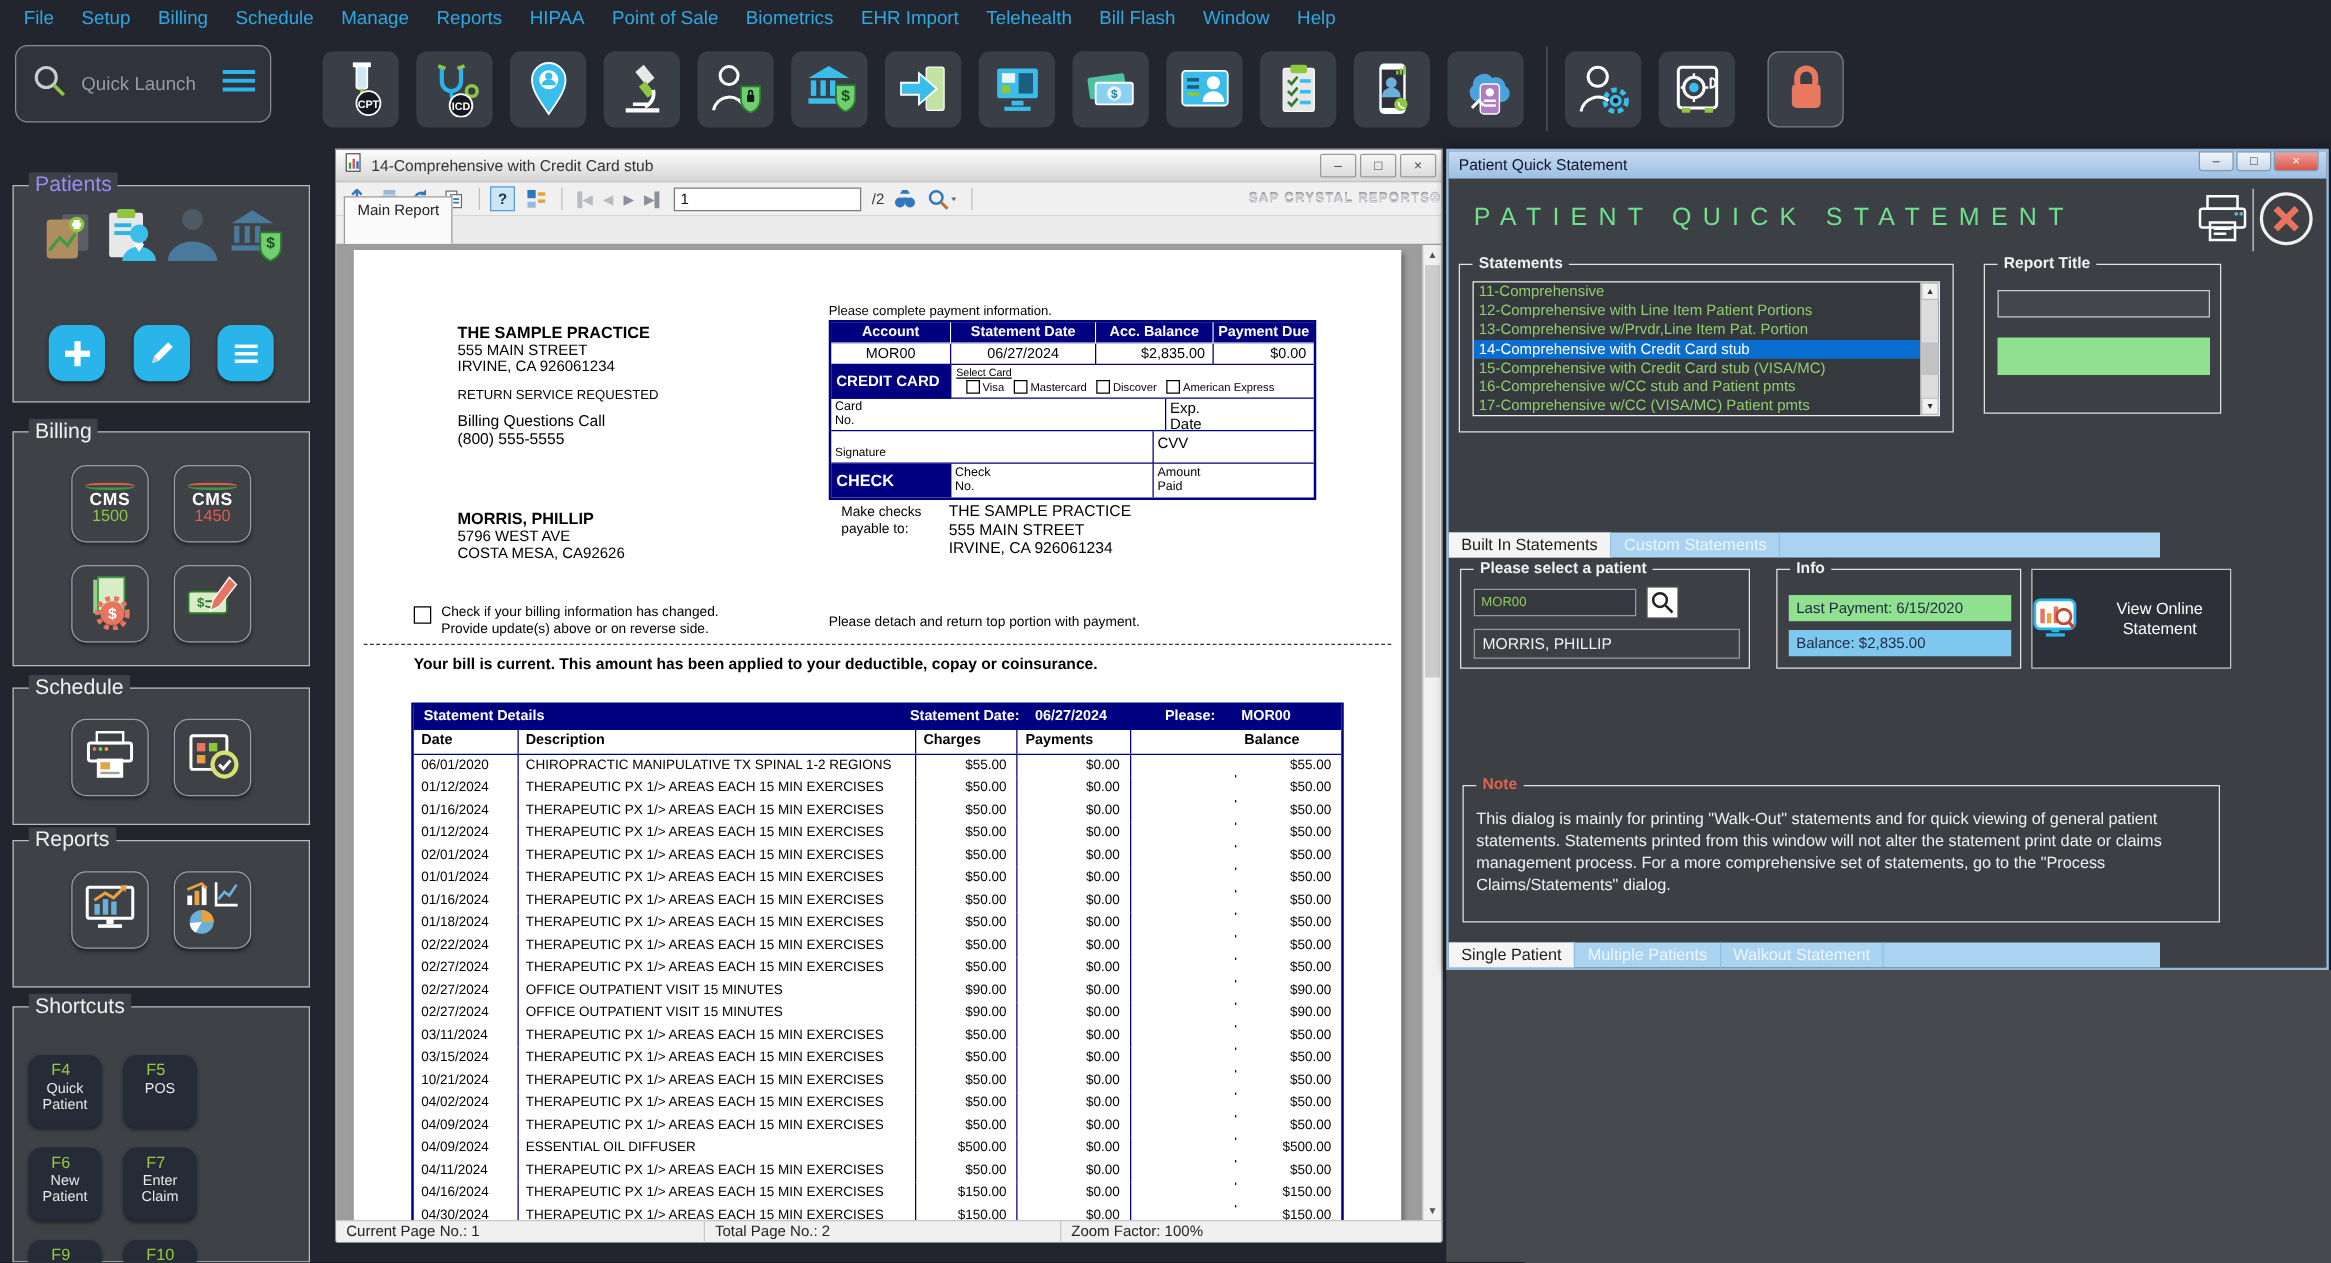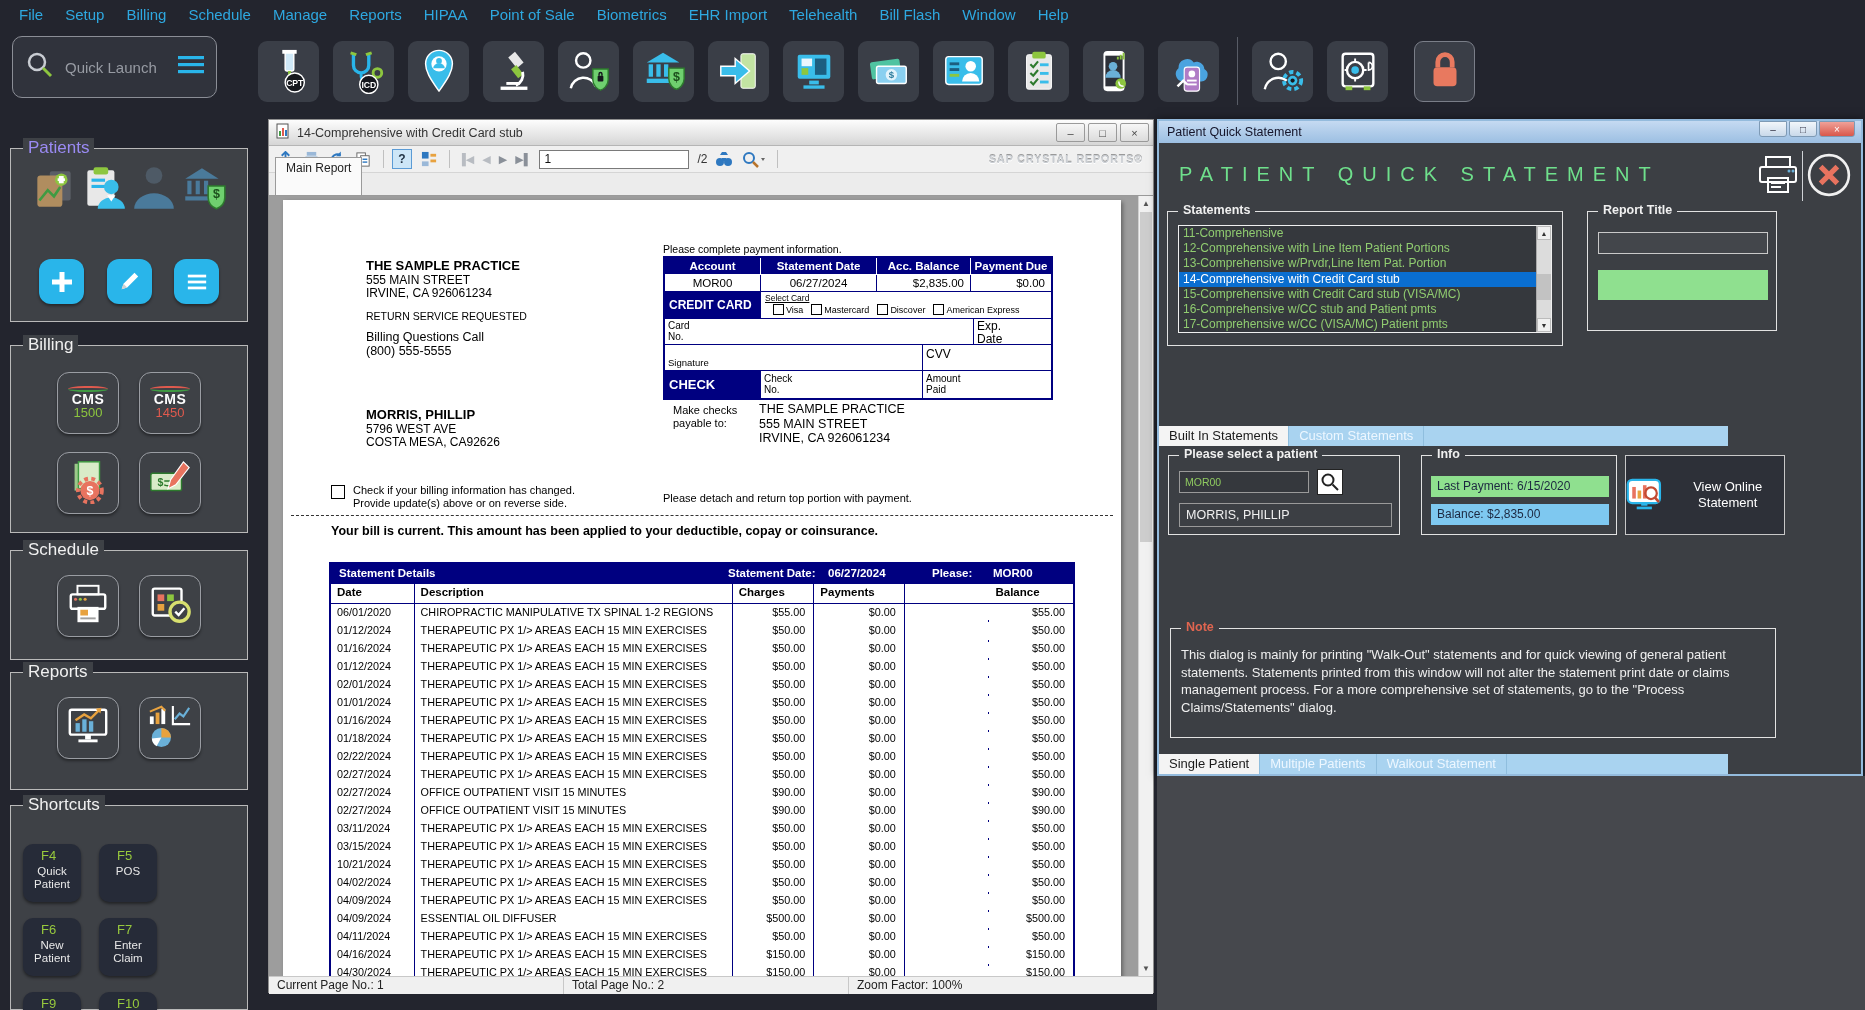--- a/index.html
+++ b/index.html
@@ -48,21 +48,21 @@
   .rwin-title { height:26px; background:linear-gradient(#fdfdfd,#d6d6d6); border-bottom:1px solid #b5b5b5; display:flex; align-items:center; padding:0 4px 0 6px; }
   .rwin-title-text { font-size:12.5px; color:#333; margin-left:6px; flex:1; }
   .wbtn { width:29px; height:19px; background:linear-gradient(#f6f6f6,#dcdcdc); border:1px solid #9a9a9a; border-radius:2px; margin-left:3px; font-size:11px; color:#444; display:flex; align-items:center; justify-content:center; }
   .rtoolbar { height:27px; background:#f0f0f0; border-bottom:1px solid #d5d5d5; display:flex; align-items:center; padding-left:8px; }
   .rtb { margin-right:9px; display:flex; align-items:center; }
   .rtb-sep { width:1px; height:18px; background:#c0c0c0; margin:0 8px 0 2px; }
   .nav-tri { font-size:11px; color:#8a9099; margin-right:8px; }
   .nav-dim { color:#b8bcc2; }
   .page-box { width:150px; height:19px; background:#fff; border:1px solid #7a7a7a; font-size:12px; padding:1px 4px; color:#111; }
   .page-total { font-size:12px; color:#333; margin:0 8px; }
-  .brand { margin-left:auto; margin-right:10px; font-size:10.5px; font-weight:bold; letter-spacing:1px; color:#c9cdd2; text-shadow:0 1px 0 #ffffff, 0 -1px 0 #9a9a9a; }
+  .brand { margin-left:auto; font-size:10.5px; font-weight:bold; letter-spacing:1px; color:#c9cdd2; text-shadow:0 1px 0 #ffffff, 0 -1px 0 #9a9a9a; }
   .grp-tree-btn { width:20px; height:20px; background:#cde6f7; border:1px solid #5b9bd5; display:flex; align-items:center; justify-content:center; font-size:12px; color:#234; font-weight:bold; }
   .tabstrip { height:23px; background:#ececec; border-bottom:1px solid #9a9a9a; display:flex; align-items:flex-end; }
   .rtab { font-size:12px; color:#222; background:#fafafa; border:1px solid #9a9a9a; border-bottom:none; padding:3px 10px 20px 10px; margin-left:6px; }
   .docarea { position:relative; height:780px; background:#9d9d9d; overflow:hidden; }
   .vscroll { position:absolute; right:0; top:0; bottom:0; width:15px; background:#f1f1f1; border-left:1px solid #d0d0d0; }
   .vs-btn { height:15px; font-size:8px; color:#555; display:flex; align-items:center; justify-content:center; background:#f1f1f1; }
   .vs-btn.bottom { position:absolute; bottom:0; left:0; right:0; }
   .vs-thumb { position:absolute; top:16px; left:1px; right:1px; height:330px; background:#cdcdcd; }
   .rstatus { height:18px; background:#f0f0f0; border-top:1px solid #c8c8c8; display:flex; font-size:12px; color:#222; }
   .rstatus div { padding:1px 0 0 8px; border-right:1px solid #c8c8c8; }
@@ -627,21 +627,21 @@
                   <span class="ckbx"></span>
                   <span class="copt">Mastercard</span>
                   <span class="ckbx"></span>
                   <span class="copt">Discover</span>
                   <span class="ckbx"></span>
                   <span class="copt">American Express</span>
                 </div>
             </div>
           </div>
           <div class="payrow" style="height:26px;">
-            <div class="pc" style="width:309px; font-size:10px; padding:1px 0 0 3px; line-height:11px;">Card<br>No.</div>
+            <div class="pc" style="width:268px; font-size:10px; padding:1px 0 0 3px; line-height:11px;">Card<br>No.</div>
             <div class="pc" style="flex:1; font-size:12px; padding:1px 0 0 3px; line-height:13px; border-right:none;">Exp.<br>Date</div>
           </div>
           <div class="payrow" style="height:26px;">
             <div class="pc" style="width:258px; font-size:9.5px; padding-left:3px; display:flex; align-items:flex-end; padding-bottom:2px;">Signature</div>
             <div class="pc" style="flex:1; font-size:12px; padding:2px 0 0 3px; border-right:none;">CVV</div>
           </div>
           <div class="payrow" style="height:27px;">
             <div class="pc cc-cell navy" style="border-bottom:none; font-size:13px;">CHECK</div>
             <div class="pc" style="width:162px; font-size:10px; padding:2px 0 0 3px; line-height:11px; border-bottom:none;">Check<br>No.</div>
             <div class="pc" style="flex:1; font-size:10px; padding:2px 0 0 3px; line-height:11px; border-right:none; border-bottom:none;">Amount<br>Paid</div>

